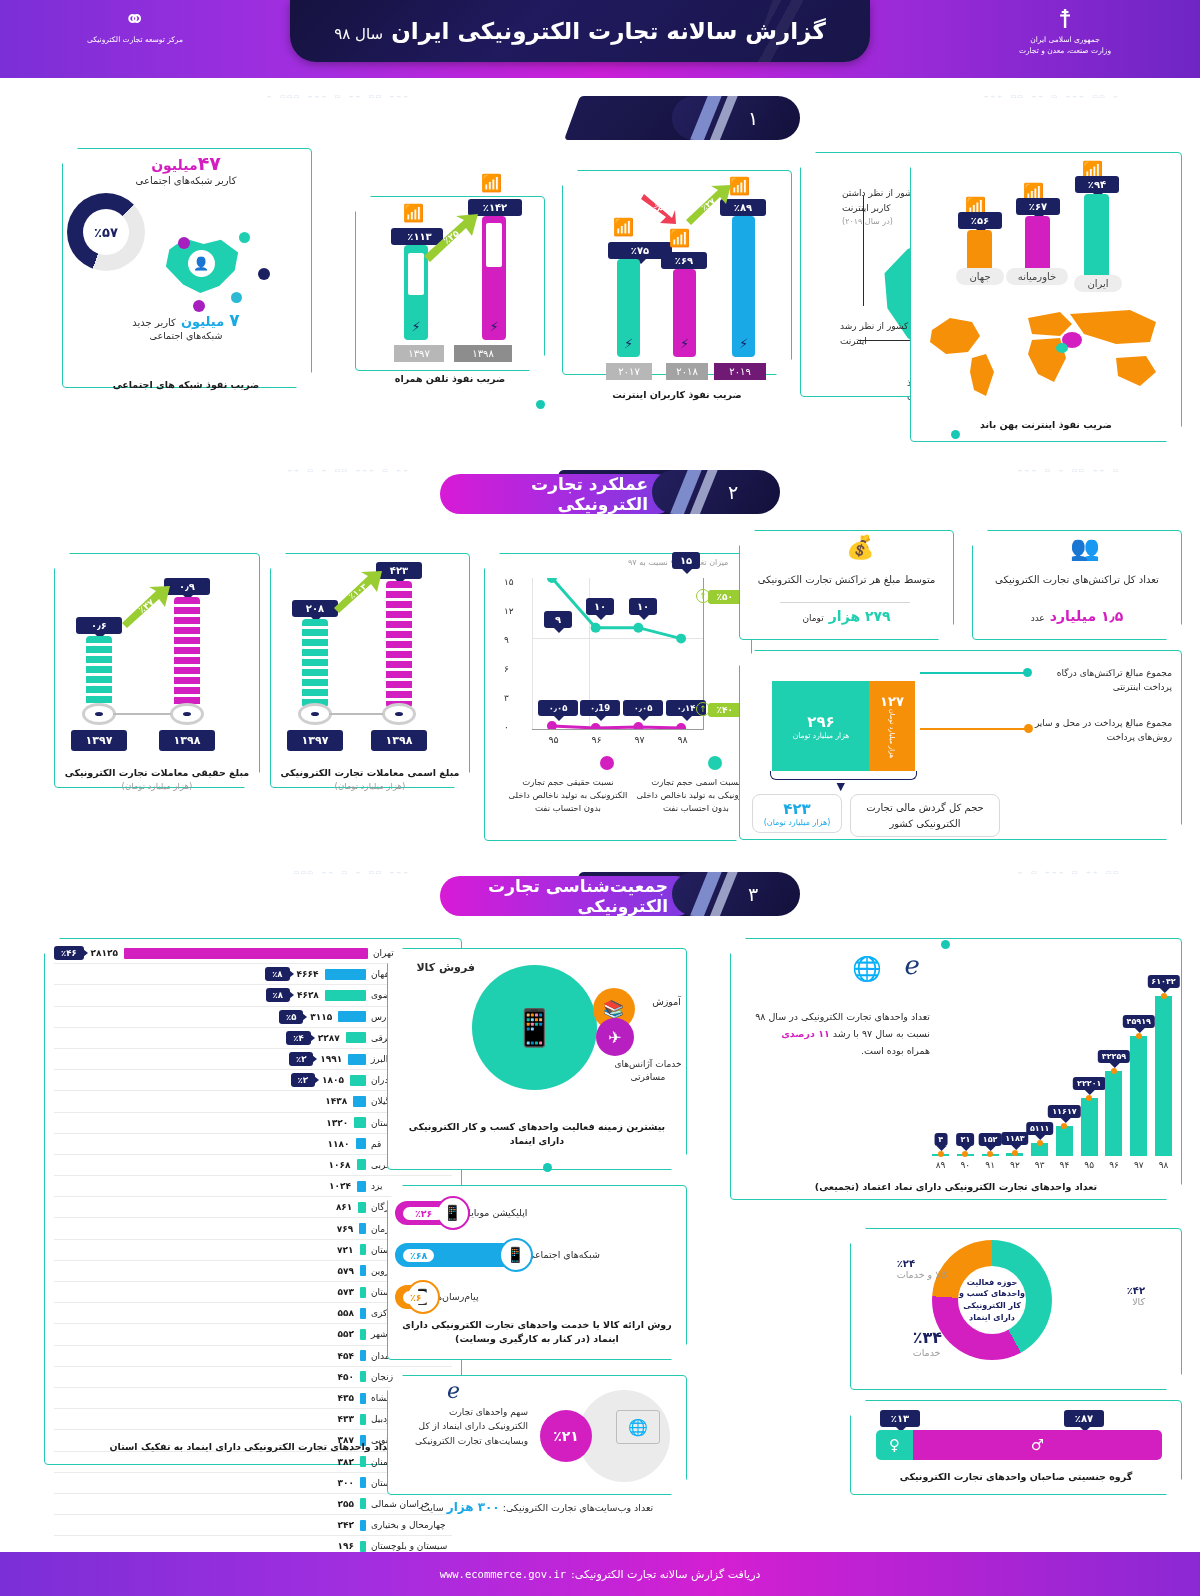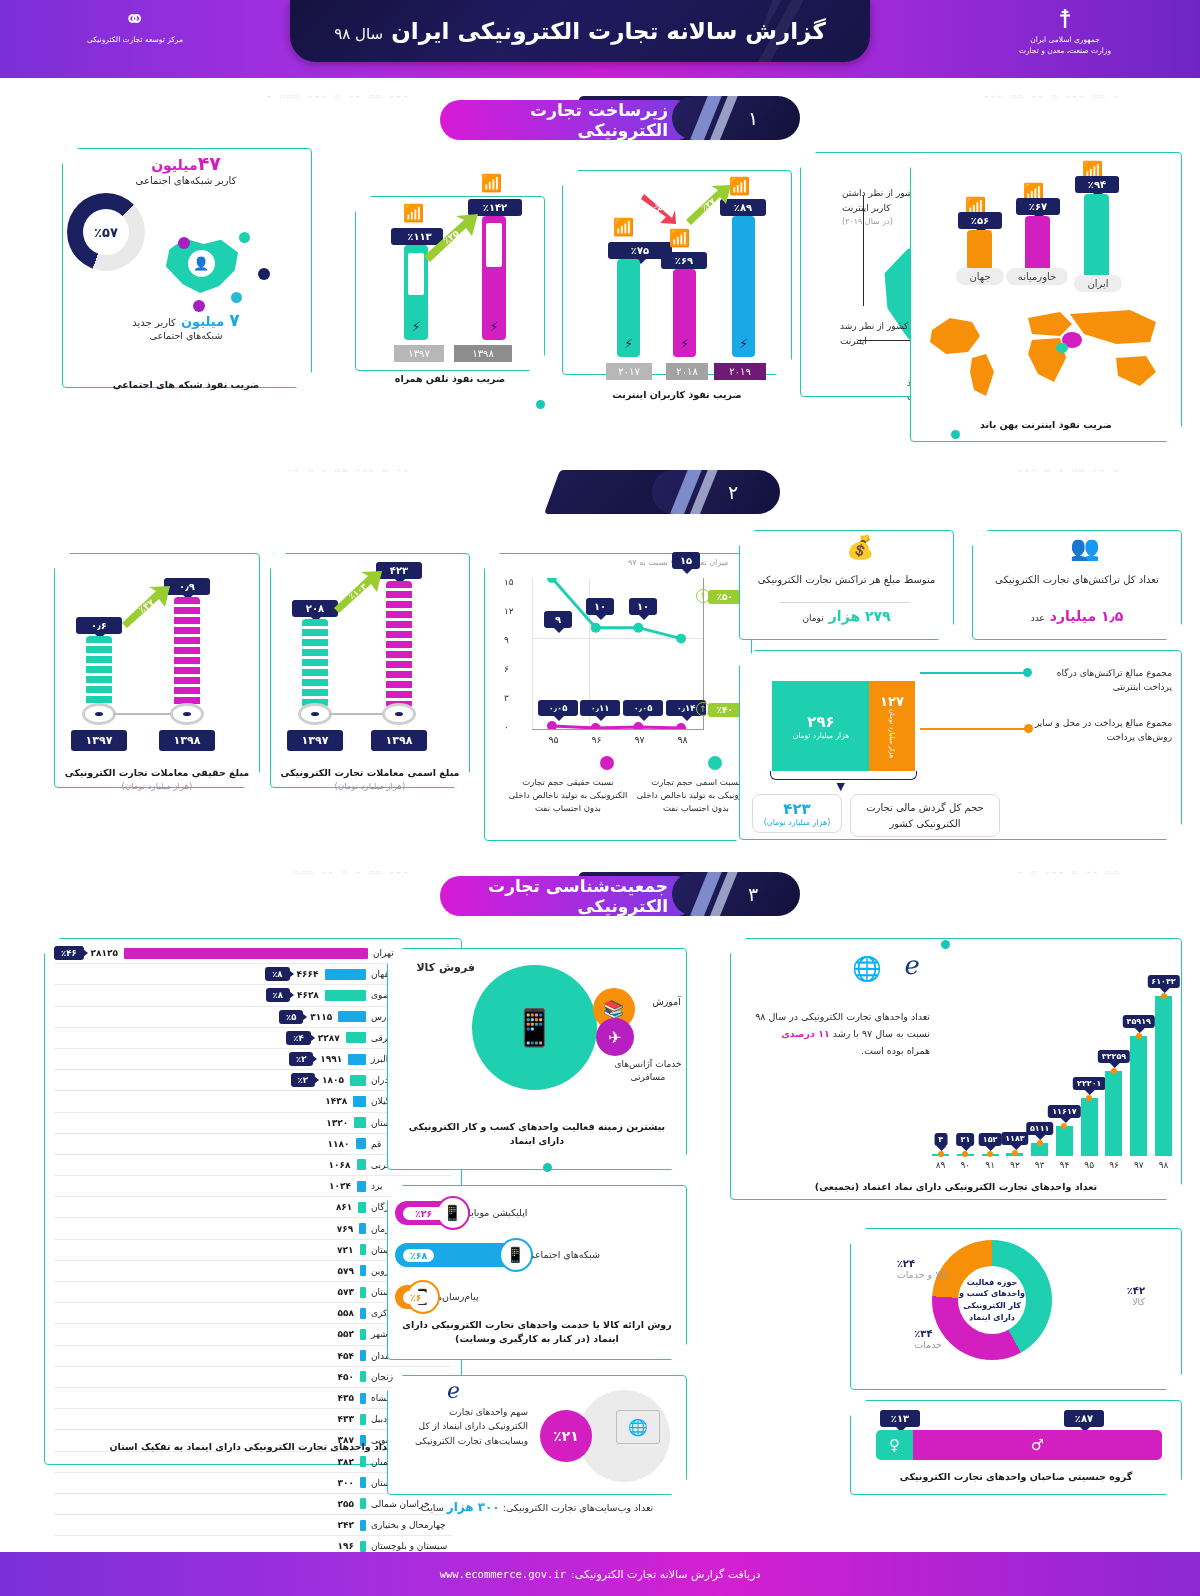--- a/index.html
+++ b/index.html
@@ -98,21 +98,20 @@
     </div>
   </div>
   <div class="logo-left">
     <span class="emblem">⚭</span>
     <div>مرکز توسعه تجارت الکترونیکی</div>
   </div>
 </div>
 
 <div class="sec" style="right:400px; top:96px; width:360px;">
   <div class="slab"></div>
-  <div class="lbl">زیرساخت تجارت الکترونیکی</div>
   <div class="num">۱</div>
 </div>
 <div class="circuit" style="right:790px;top:92px;width:340px;">⌁⌁⌁ ▭▭ ⌁⌁ ▭ ⌁⌁⌁ ▭▭▭ ⌁</div>
 <div class="circuit" style="left:800px;top:92px;width:320px;">⌁ ▭▭ ⌁⌁⌁ ▭ ⌁⌁ ▭▭ ⌁⌁⌁</div>
 
 <div class="card notch" style="right:888px; top:148px; width:250px; height:240px;"></div>
 <div style="position:absolute;right:900px;top:152px;width:228px;text-align:center;">
   <span style="font-size:19px;font-weight:bold;color:#d41fc0;">۴۷</span><span style="font-size:14px;font-weight:bold;color:#d41fc0;">میلیون</span>
   <div style="font-size:10px;color:#2b2b2b;margin-top:1px;">کاربر شبکه‌های اجتماعی</div>
 </div>
@@ -246,20 +245,21 @@
     <path d="M196,62 L226,60 L236,76 L220,90 L198,80 Z" fill="#f79009"></path>
     <ellipse cx="152" cy="44" rx="10" ry="8" fill="#d41fc0"></ellipse>
     <ellipse cx="142" cy="52" rx="6" ry="5" fill="#1ecfb0"></ellipse>
   </svg>
 </div>
 <div class="cap" style="right:18px;top:418px;width:272px;">ضریب نفوذ اینترنت پهن باند</div>
 <div class="dot" style="right:240px;top:430px;"></div>
 
 <div class="sec" style="right:420px; top:470px; width:340px;">
   <div class="slab"></div>
+  <div class="lbl">عملکرد تجارت الکترونیکی</div>
   <div class="num">۲</div>
 </div>
 <div class="circuit" style="right:790px;top:466px;width:340px;">⌁⌁ ▭ ⌁⌁⌁ ▭▭ ⌁ ▭ ⌁⌁</div>
 <div class="circuit" style="left:820px;top:466px;width:300px;">▭ ⌁⌁ ▭▭ ⌁ ▭ ⌁⌁⌁</div>
 
 <div class="card notch" style="right:940px; top:553px; width:206px; height:235px;"></div>
 <div class="flag" style="right:1078px;top:617px;width:46px;">۰٫۶</div>
 <div class="vbar striped" style="right:1088px;top:636px;width:26px;height:72px;color:#1ecfb0;"></div>
 <div class="flag" style="right:990px;top:578px;width:46px;">۰٫۹</div>
 <div class="vbar striped" style="right:1000px;top:597px;width:26px;height:111px;color:#d41fc0;"></div>
@@ -334,21 +334,21 @@
       <circle cx="107" cy="150" r="5" fill="#d41fc0"></circle>
     <circle cx="64" cy="151" r="5" fill="#d41fc0"></circle>
       <circle cx="20" cy="149" r="5" fill="#d41fc0"></circle>
   </svg>
 </div>
 <div class="flag" style="right:628px;top:611px;width:28px;">۹</div>
 <div class="flag" style="right:586px;top:598px;width:28px;">۱۰</div>
 <div class="flag" style="right:543px;top:598px;width:28px;">۱۰</div>
 <div class="flag" style="right:500px;top:552px;width:28px;">۱۵</div>
 <div class="flag" style="right:622px;top:700px;width:40px;font-size:8.5px;">۰٫۰۵</div>
-<div class="flag" style="right:580px;top:700px;width:40px;font-size:8.5px;">۰٫۱۱</div>
+<div class="flag" style="right:580px;top:700px;width:40px;font-size:8.5px;">۰٫19</div>
 <div class="flag" style="right:537px;top:700px;width:40px;font-size:8.5px;">۰٫۰۵</div>
 <div class="flag" style="right:494px;top:700px;width:40px;font-size:8.5px;">۰٫۱۴</div>
 <div style="position:absolute;right:496px;top:734px;width:172px;display:flex;flex-direction:row-reverse;justify-content:space-around;font-size:9.5px;color:#333;">
   <span>۹۵</span>
     <span>۹۶</span>
   <span>۹۷</span>
     <span>۹۸</span>
 </div>
 <div style="position:absolute;right:458px;top:590px;background:#9acd32;color:#fff;font-size:9px;font-weight:bold;padding:2px 9px;border-radius:3px;">٪۵۰</div>
 <div style="position:absolute;right:490px;top:589px;width:14px;height:14px;border-radius:50%;border:1.4px solid #9acd32;color:#9acd32;font-size:9px;text-align:center;line-height:12px;">↑</div>
@@ -712,21 +712,21 @@
 </div>
 <div style="position:absolute;right:55px;top:1285px;text-align:right;">
   <div style="font-size:10px;font-weight:bold;color:#1b2060;">٪۴۲</div>
   <div style="font-size:9.5px;color:#9a9a9a;">کالا</div>
 </div>
 <div style="position:absolute;right:252px;top:1258px;text-align:left;">
   <div style="font-size:10px;font-weight:bold;color:#1b2060;">٪۲۴</div>
   <div style="font-size:9.5px;color:#9a9a9a;">کالا و خدمات</div>
 </div>
 <div style="position:absolute;right:258px;top:1328px;text-align:left;">
-  <div style="font-size:10px;font-weight:bold;color:#1b2060;">٪۳۴</div>
+  <div style="font-size:16px;font-weight:bold;color:#1b2060;">٪۳۴</div>
   <div style="font-size:9.5px;color:#9a9a9a;">خدمات</div>
 </div>
 
 <div class="card notch" style="right:18px; top:1400px; width:332px; height:95px;"></div>
 <div class="flag" style="right:280px;top:1410px;width:40px;">٪۱۳</div>
 <div class="flag" style="right:96px;top:1410px;width:40px;">٪۸۷</div>
 <div style="position:absolute;right:38px;top:1430px;width:286px;height:30px;display:flex;flex-direction:row-reverse;border-radius:5px;overflow:hidden;">
   <div style="width:13%;background:#1ecfb0;display:flex;align-items:center;justify-content:center;color:#fff;font-size:15px;">♀</div>
   <div style="width:87%;background:#d41fc0;display:flex;align-items:center;justify-content:center;color:#fff;font-size:15px;">♂</div>
 </div>

